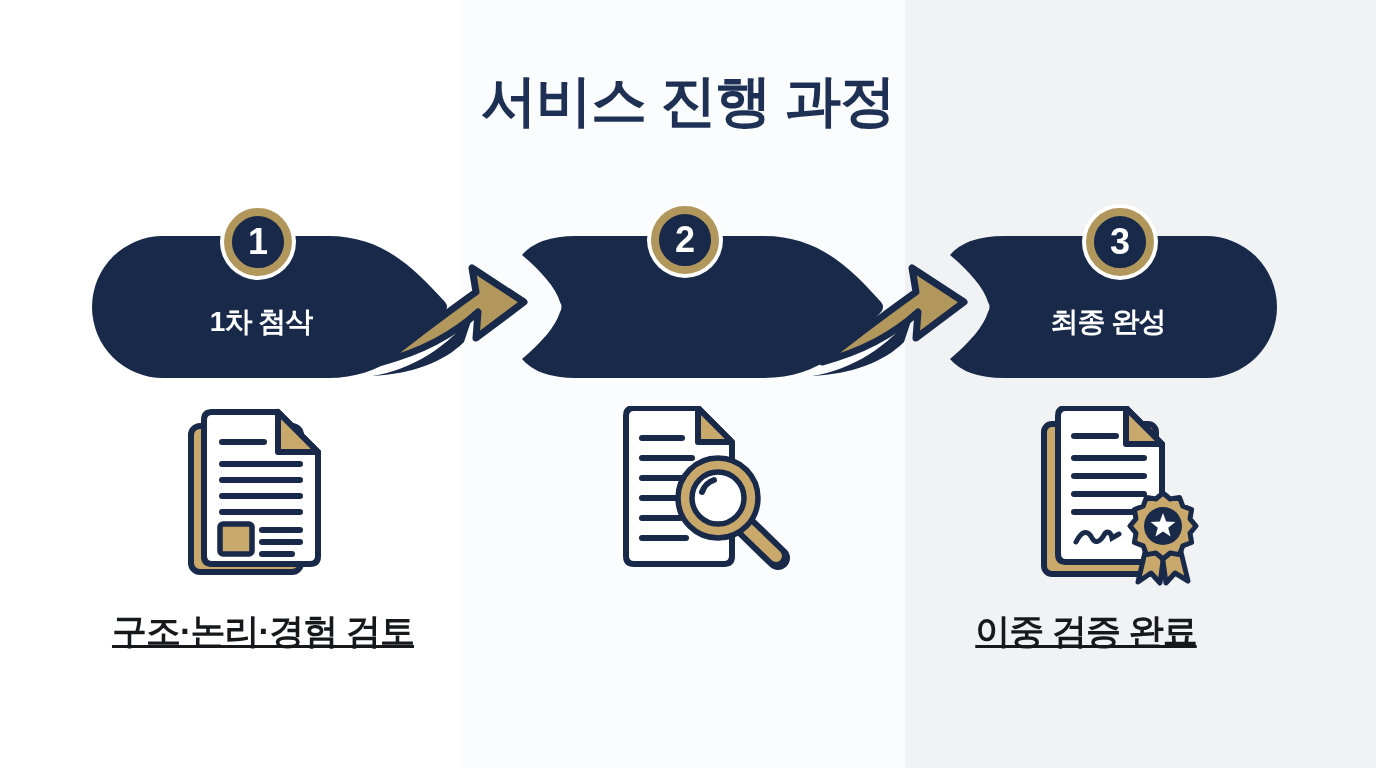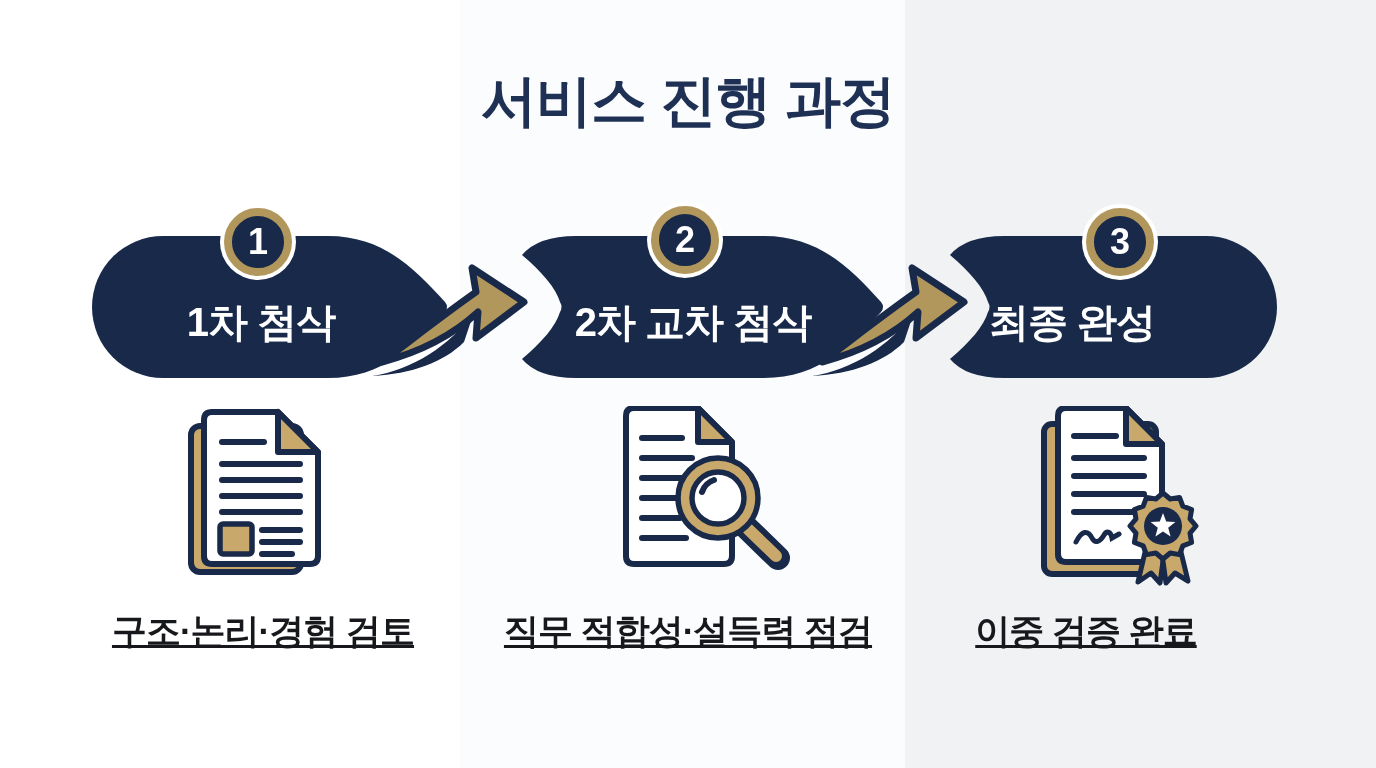--- a/index.html
+++ b/index.html
@@ -34,26 +34,26 @@
     display:flex;align-items:center;justify-content:center;
     color:#ffffff;font-size:36px;font-weight:700;z-index:5;
   }
   #badge1{left:224px;top:208px;}
   #badge2{left:651px;top:206px;}
   #badge3{left:1086px;top:208px;}
 
   .pill-label{
     position:absolute;top:294px;height:56px;width:330px;
     display:flex;align-items:center;justify-content:center;
-    color:#ffffff;font-size:40px;font-weight:800;z-index:4;
+    color:#ffffff;font-size:28px;font-weight:800;z-index:4;
     letter-spacing:-1px;white-space:nowrap;text-align:center;
   }
   #label1{left:96px;}
   #label2{left:528px;}
-  #label3{left:907px;}
+  #label3{left:943px;}
 
   .arrow-svg{position:absolute;top:250px;width:160px;height:130px;z-index:3;}
   #arrow1{left:372px;}
   #arrow2{left:812px;}
 
   .icon-svg{position:absolute;}
   #icon1{left:186px;top:408px;width:138px;height:168px;}
   #icon2{left:612px;top:406px;width:190px;height:172px;}
   #icon3{left:1038px;top:406px;width:180px;height:184px;}
 
@@ -94,21 +94,20 @@
     <span>1</span>
   </div>
   <div class="badge" id="badge2">
     <span>2</span>
   </div>
   <div class="badge" id="badge3">
     <span>3</span>
   </div>
 
   <div class="pill-label" id="label1">1차 첨삭</div>
-  <div class="pill-label" id="label2">2차 교차 첨삭</div>
   <div class="pill-label" id="label3">최종 완성</div>
 
   <svg class="arrow-svg" id="arrow1" viewBox="0 0 160 130">
     <path d="M 0,126 C 40,120 78,96 102,62 L 92,92 C 72,112 40,124 0,126 Z" fill="var(--navy)"></path>
     <path d="M 152,52 L 100,18 L 104,42 C 70,66 42,88 10,112 C 48,102 82,84 106,62 L 104,88 Z" fill="var(--gold)" stroke="var(--navy)" stroke-width="7" stroke-linejoin="round"></path>
   </svg>
   <svg class="arrow-svg" id="arrow2" viewBox="0 0 160 130">
     <path d="M 0,126 C 40,120 78,96 102,62 L 92,92 C 72,112 40,124 0,126 Z" fill="var(--navy)"></path>
     <path d="M 152,52 L 100,18 L 104,42 C 70,66 42,88 10,112 C 48,102 82,84 106,62 L 104,88 Z" fill="var(--gold)" stroke="var(--navy)" stroke-width="7" stroke-linejoin="round"></path>
   </svg>
@@ -162,16 +161,15 @@
     </g>
     <path d="M 38,136 C 44,124 50,124 54,132 C 57,138 62,136 66,129 C 69,124 73,126 74,132 L 81,128" fill="none" stroke="var(--navy)" stroke-width="5" stroke-linecap="round"></path>
     <polygon points="108,142 100,176 113,167 122,177 126,148" fill="var(--tan)" stroke="var(--navy)" stroke-width="5" stroke-linejoin="round"></polygon>
     <polygon points="124,148 128,177 137,167 150,175 142,142" fill="var(--tan)" stroke="var(--navy)" stroke-width="5" stroke-linejoin="round"></polygon>
     <polygon points="158,120 152,127.2 153.6,136.5 144.8,139.8 141.5,148.6 132.2,147 125,153 117.8,147 108.5,148.6 105.2,139.8 96.4,136.5 98,127.2 92,120 98,112.8 96.4,103.5 105.2,100.2 108.5,91.4 117.8,93 125,87 132.2,93 141.5,91.4 144.8,100.2 153.6,103.5 152,112.8" fill="var(--tan)" stroke="var(--navy)" stroke-width="5" stroke-linejoin="round"></polygon>
     <circle cx="125" cy="120" r="19" fill="var(--navy)"></circle>
     <polygon points="125,107 128.2,115.6 137.4,116 130.2,121.7 132.6,130.5 125,125.5 117.4,130.5 119.8,121.7 112.6,116 121.8,115.6" fill="#ffffff"></polygon>
   </svg>
 
   <div class="caption" id="caption1">구조·논리·경험 검토</div>
-  <div class="caption" id="caption2">직무 적합성·설득력 점검</div>
   <div class="caption" id="caption3">이중 검증 완료</div>
 
 </div>
 
 </body></html>

